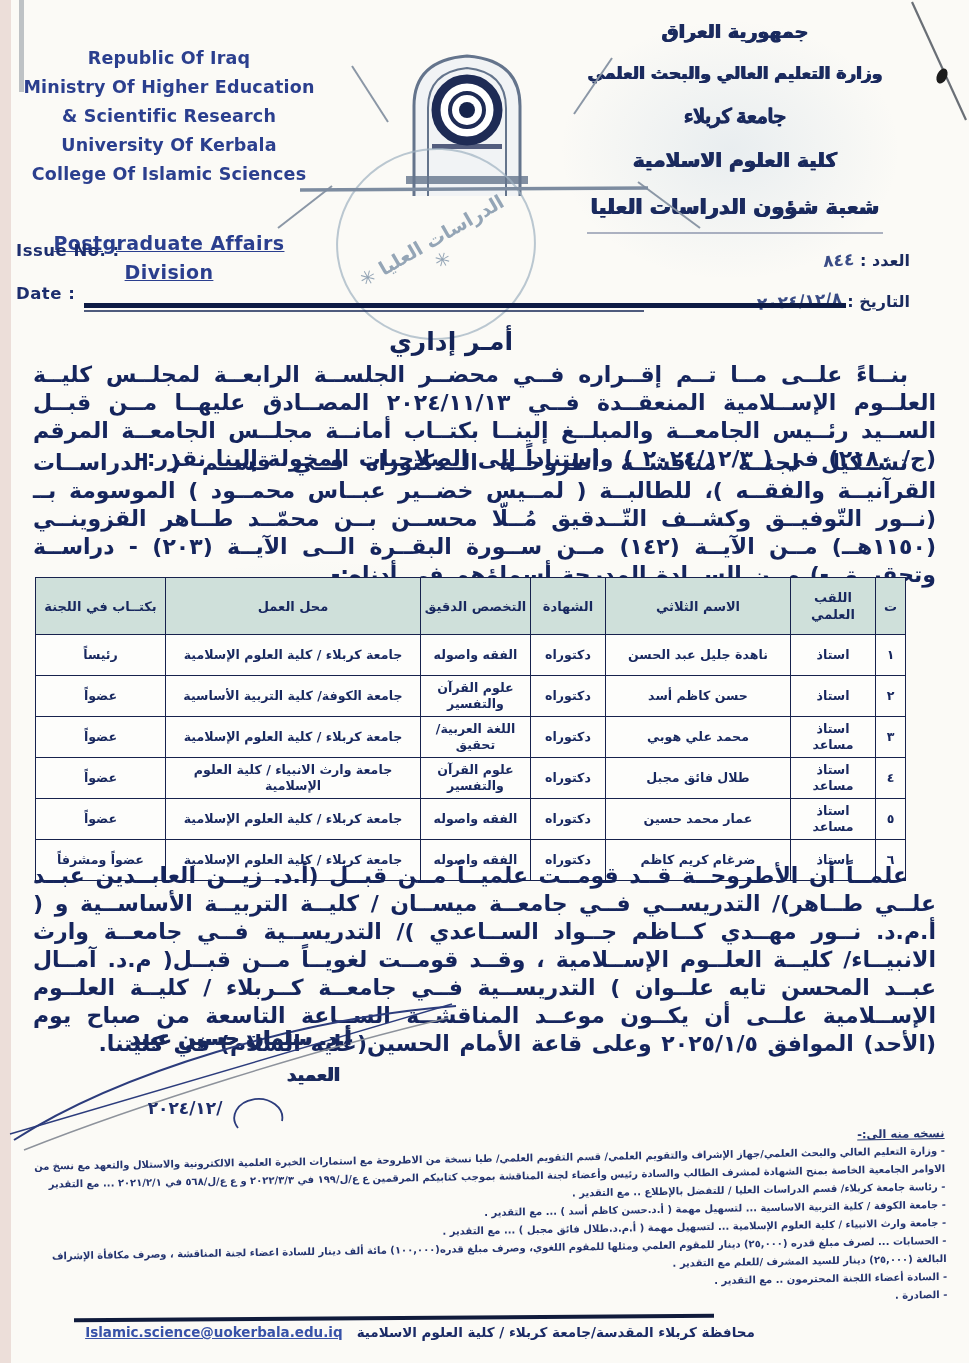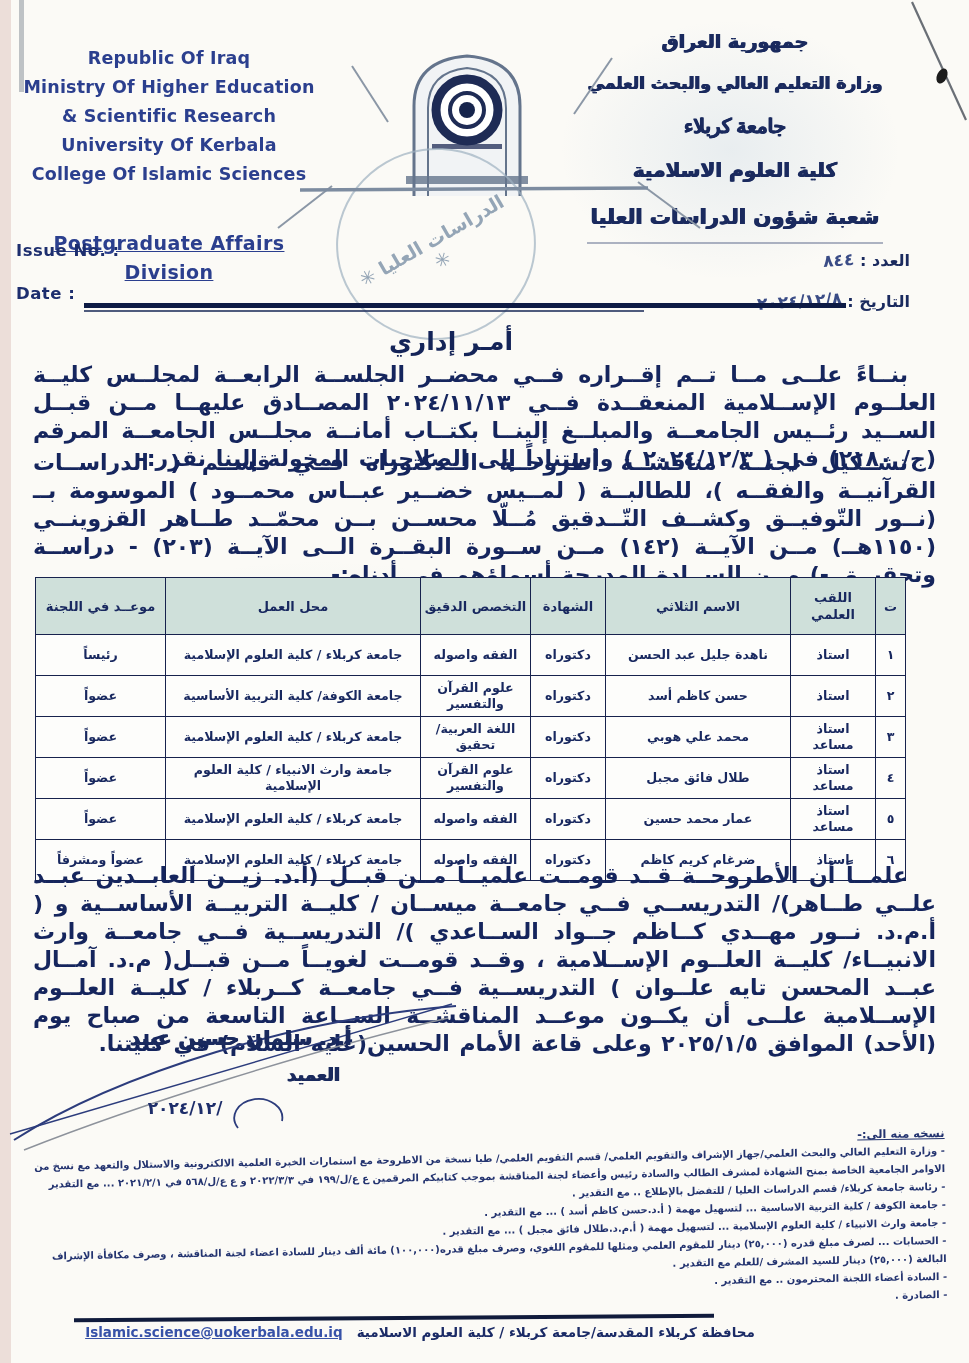--- a/index.html
+++ b/index.html
@@ -15,21 +15,21 @@
   .blotch.b1{left:560px;top:20px;width:340px;height:260px;background:radial-gradient(closest-side,rgba(120,160,200,.14),rgba(120,160,200,0));}
   .blotch.b2{left:60px;top:560px;width:520px;height:220px;background:radial-gradient(closest-side,rgba(110,170,170,.10),rgba(110,170,170,0));}
 
   
   .eng-header{position:absolute;left:8px;top:44px;width:322px;text-align:center;color:#2b3f8e;font-weight:bold;}
   .eng-header .l{font-size:17.5px;line-height:29px;letter-spacing:.2px;}
   .eng-header .l.big{font-size:19px;text-decoration:underline;letter-spacing:.4px;margin-top:40px;}
   .issue-line{position:absolute;left:16px;font-size:16.5px;font-weight:bold;color:#1d2e6e;letter-spacing:.5px;}
 
   
-  .ar-header{position:absolute;left:565px;top:20px;width:340px;text-align:center;direction:rtl;}
+  .ar-header{position:absolute;left:565px;top:10px;width:340px;text-align:center;direction:rtl;}
   .ar-ornate{font-weight:bold;color:#1a2a5e;text-shadow:.6px 0 currentColor,-.6px 0 currentColor;letter-spacing:.5px;}
   .ar-header .a1{font-size:19px;line-height:42px;}
   .ar-header .a2{font-size:17px;line-height:42px;}
   .ar-header .a3{font-size:20px;line-height:44px;font-family:Liberation Serif, serif;}
   .ar-header .a4{font-size:20px;line-height:44px;}
   .ar-header .a5{font-size:21px;line-height:50px;border-bottom:2px solid rgba(26,42,94,.35);display:inline-block;padding:0 4px;}
   .num-block{position:absolute;left:705px;top:240px;width:205px;direction:rtl;text-align:right;font-weight:bold;color:#1a2a5e;}
   .num-block .row{font-size:16px;line-height:40px;white-space:nowrap;}
   .hand{display:inline-block;font-weight:bold;color:#3a4c86;transform:rotate(-4deg);font-size:17px;letter-spacing:1px;}
 
@@ -159,21 +159,21 @@
         <col style="width:130px">
     </colgroup>
     <thead>
       <tr>
         <th>ت</th>
         <th>اللقب العلمي</th>
         <th>الاسم الثلاثي</th>
         <th>الشهادة</th>
         <th>التخصص الدقيق</th>
         <th>محل العمل</th>
-        <th>موعــد في اللجنة</th>
+        <th>بكتــاب في اللجنة</th>
       </tr>
     </thead>
     <tbody>
       <tr>
         <td>١</td>
         <td>استاذ</td>
         <td>ناهدة جليل عبد الحسن</td>
         <td>دكتوراه</td>
         <td>الفقه واصوله</td>
         <td>جامعة كربلاء / كلية العلوم الإسلامية</td>

